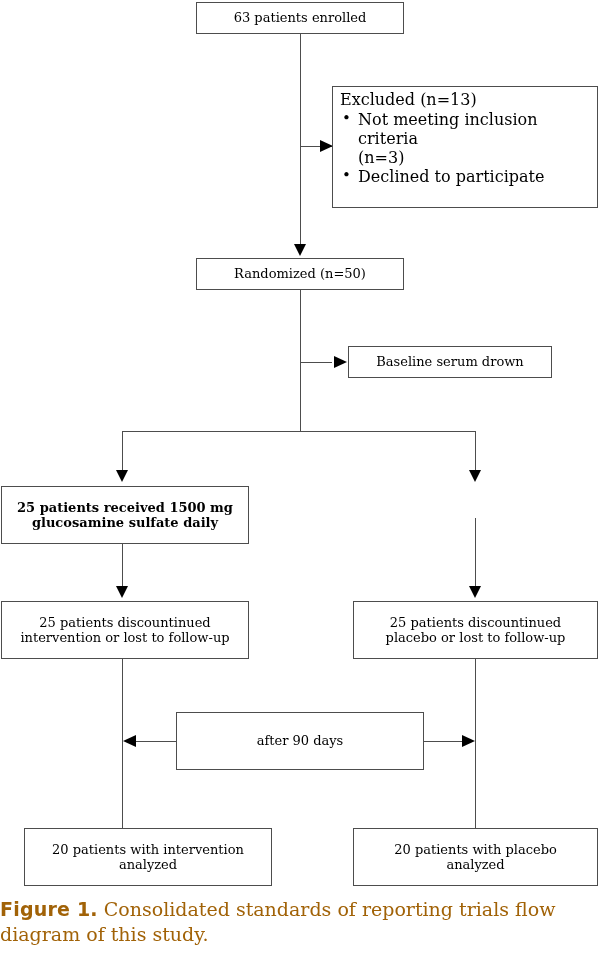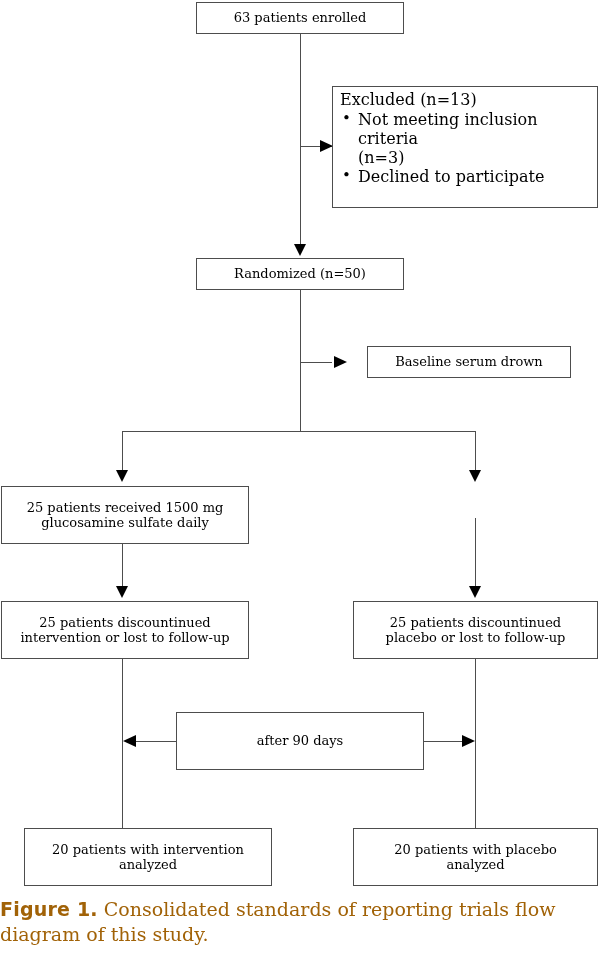--- a/index.html
+++ b/index.html
@@ -48,22 +48,22 @@
     align-items: flex-start;
     text-align: left;
   }
 
   
   #box-enrolled   { left: 196px; top: 2px;   width: 208px; height: 32px; }
   #box-excluded   { left: 332px; top: 86px;  width: 266px; height: 122px;
                     justify-content: flex-start; align-items: flex-start;
                     text-align: left; padding: 4px 6px 4px 7px; font-size: 16px; }
   #box-random     { left: 196px; top: 258px; width: 208px; height: 32px; }
-  #box-baseline   { left: 348px; top: 346px; width: 204px; height: 32px; margin-left: 19px; }
-  #box-interv     { left: 1px;   top: 486px; width: 248px; height: 58px; }
+  #box-baseline   { left: 348px; top: 346px; width: 204px; height: 32px; }
+  #box-interv     { left: 1px;   top: 486px; width: 248px; height: 58px; font-weight: bold; }
   #box-placebo    { left: 353px; top: 486px; width: 245px; height: 32px; }
   #box-disc-left  { left: 1px;   top: 601px; width: 248px; height: 58px; }
   #box-disc-right { left: 353px; top: 601px; width: 245px; height: 58px; }
   #box-repeat     { left: 176px; top: 712px; width: 248px; height: 58px; }
   #box-an-left    { left: 1px;   top: 828px; width: 248px; height: 58px; margin-left: 23px; }
   #box-an-right   { left: 353px; top: 828px; width: 245px; height: 58px; }
 
   
   .excl-head { display: block; margin: 0 0 1px 0; }
   .excl-list {

